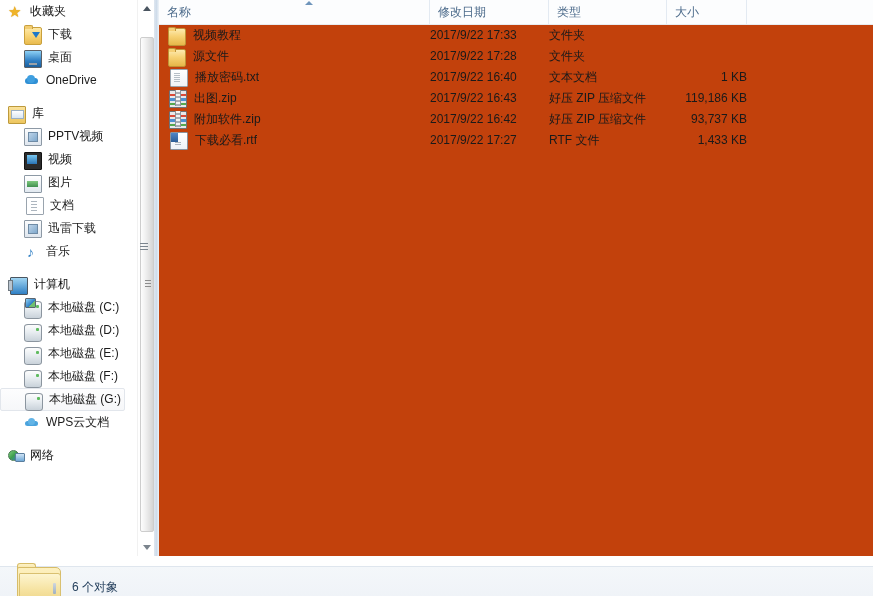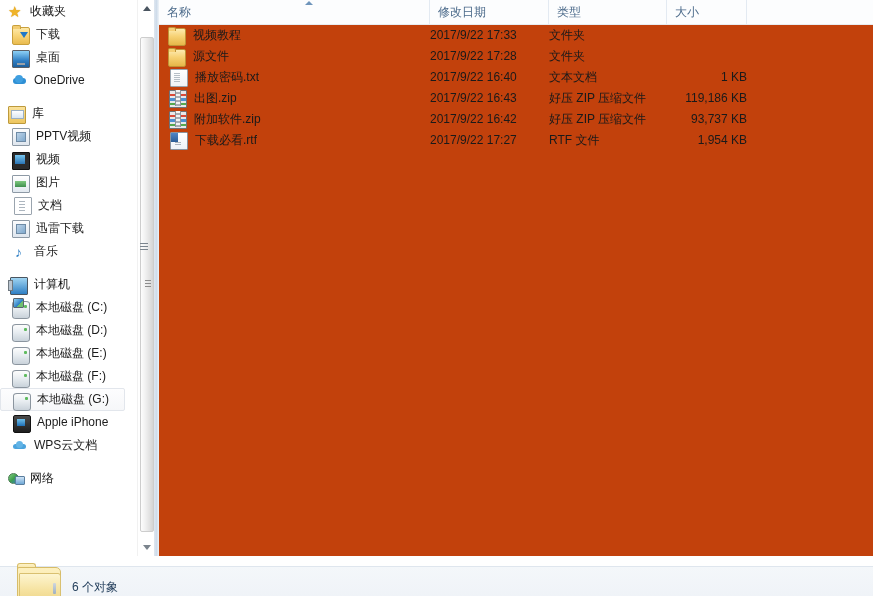--- a/index.html
+++ b/index.html
@@ -30,21 +30,21 @@
     box-sizing:border-box;
   }
   .nav-row .ico{
     width:16px;height:16px;margin-right:6px;flex:0 0 16px;
     position:relative;display:inline-block;
   }
   .nav-row .lbl{
     font-size:12px;color:#1c1c1c;letter-spacing:0px;
   }
   .nav-row.root .lbl{font-weight:normal;color:#101010;}
-  .nav-row.lvl1{padding-left:12px;}
+  .nav-row.lvl1{padding-left:24px;}
   .nav-row.lvl0{padding-left:8px;}
   .nav-spacer{height:10px;}
 
   
   .i-star{
     width:0;height:0;margin-right:6px;
     font-size:0;
   }
   .i-star::before{
     content:"★";font-size:15px;color:#f0b429;
@@ -455,24 +455,20 @@
       </div>
       <div class="nav-row lvl1">
         <span class="ico i-drive"></span>
         <span class="lbl">本地磁盘 (F:)</span>
       </div>
       <div class="nav-row lvl1 sel">
         <span class="ico i-drive"></span>
         <span class="lbl">本地磁盘 (G:)</span>
       </div>
       <div class="nav-row lvl1">
-        <span class="ico i-iphone"></span>
-        <span class="lbl">Apple iPhone</span>
-      </div>
-      <div class="nav-row lvl1">
         <span class="ico i-wpscloud"></span>
         <span class="lbl">WPS云文档</span>
       </div>
     </div>
 
     <div class="nav-spacer"></div>
 
     <div class="nav-group">
       <div class="nav-row root lvl0">
         <span class="ico i-network"></span>
@@ -578,21 +574,21 @@
         <div class="fcell fsize">93,737 KB</div>
       </div>
 
       <div class="frow">
         <div class="fcell fname">
           <span class="ficon fi-rtf"></span>
           <span>下载必看.rtf</span>
         </div>
         <div class="fcell fdate">2017/9/22 17:27</div>
         <div class="fcell ftype">RTF 文件</div>
-        <div class="fcell fsize">1,954 KB</div>
+        <div class="fcell fsize">1,433 KB</div>
       </div>
 
     </div>
   </div>
 
   <div id="status">
     <div class="bigfolder">
       <div class="tab"></div>
       <div class="back"></div>
       <div class="front"></div>

